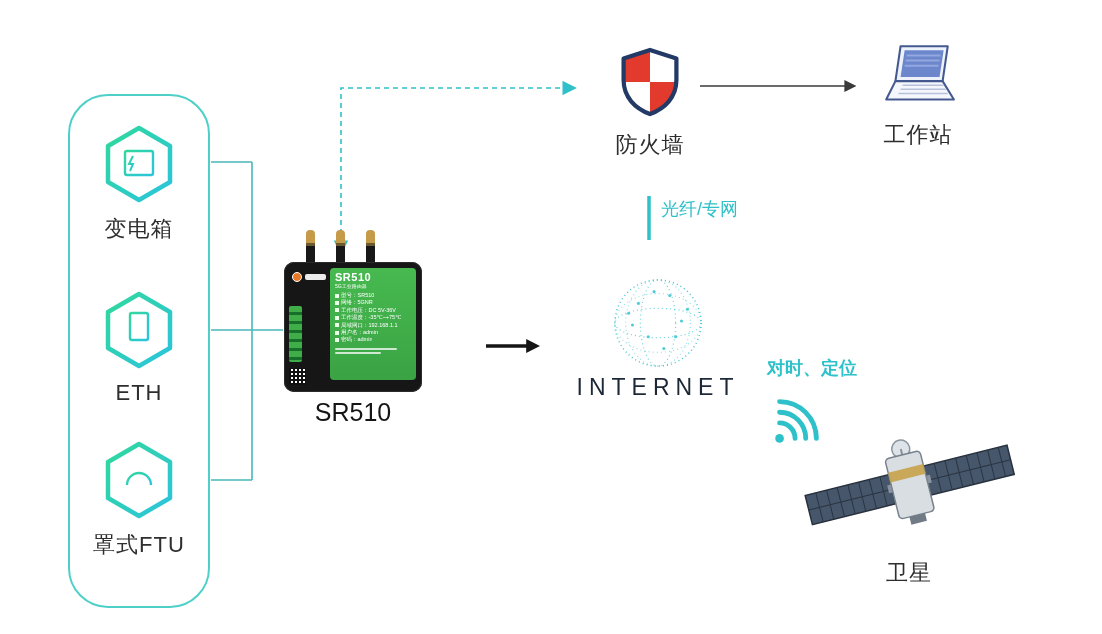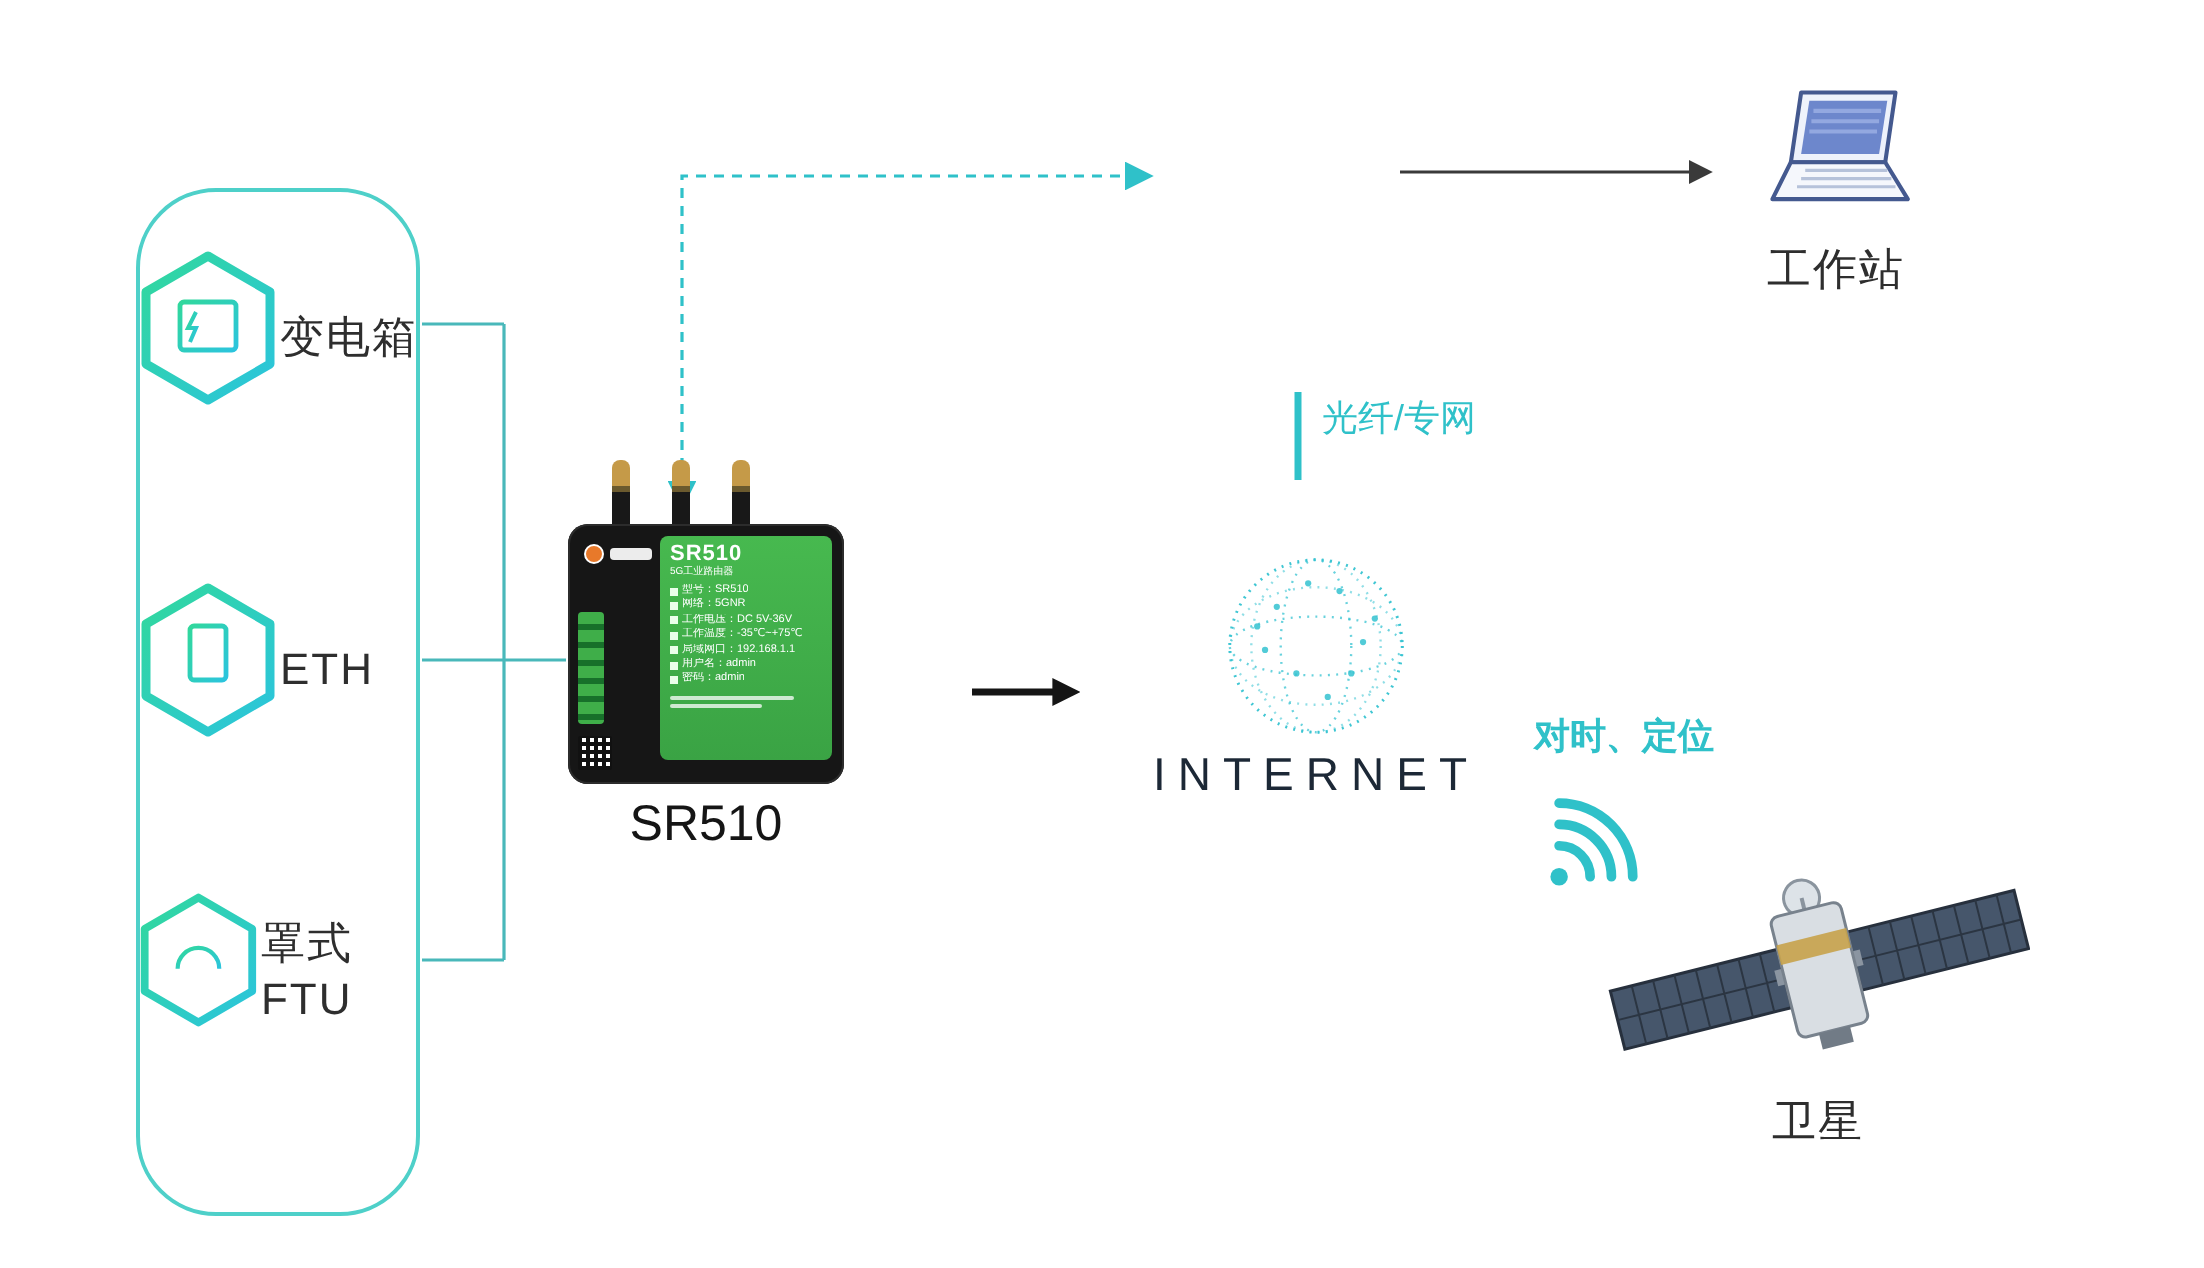--- a/index.html
+++ b/index.html
@@ -3,21 +3,21 @@
 <meta charset="utf-8">
 <style>
   html,body{margin:0;padding:0;background:#fff;}
   .stage{position:relative;width:1102px;height:634px;background:#fff;overflow:hidden;
          font-family:"Liberation Sans","DejaVu Sans",sans-serif;}
   .abs{position:absolute;}
   
   .connections{position:absolute;left:0;top:0;width:1102px;height:634px;pointer-events:none;}
   
   .panel{left:68px;top:94px;width:142px;height:514px;border:2.5px solid #4ed0c9;border-radius:40px;box-sizing:border-box;}
-  .panel-item{left:68px;width:142px;display:flex;flex-direction:row;align-items:center;}
+  .panel-item{left:68px;width:142px;display:flex;flex-direction:column;align-items:center;}
   .pi-1{top:124px}.pi-2{top:290px}.pi-3{top:440px}
   .item-label{margin-top:10px;font-size:22px;color:#2e2e2e;letter-spacing:1px;}
   
   .device{left:284px;top:230px;width:138px;height:162px;}
   .antenna{position:absolute;top:0;width:9px;height:36px;border-radius:4px 4px 0 0;
            background:linear-gradient(to bottom,#c59a48 0 13px,#6b5a2e 13px 16px,#181818 16px);}
   .ant-1{left:22px}.ant-2{left:52px}.ant-3{left:82px}
   .dev-body{position:absolute;top:32px;left:0;width:138px;height:130px;background:#161616;border-radius:10px;
             box-shadow:inset 0 0 0 1px #2c2c2c;}
   .brand{position:absolute;top:9px;left:8px;width:34px;height:13px;}
@@ -43,21 +43,21 @@
   
   .node{display:flex;flex-direction:column;align-items:center;}
   .node-label{font-size:22px;color:#2e2e2e;letter-spacing:1px;}
   .firewall{left:590px;top:46px;width:120px;}
   .firewall .node-label{margin-top:12px;}
   .workstation{left:858px;top:42px;width:120px;justify-content:space-between;}
   .workstation .node-label{margin-top:8px;}
   .internet{left:580px;top:274px;width:156px;}
   .internet .node-label{margin-top:2px;font-size:23px;letter-spacing:6px;color:#1c2836;font-weight:500;}
   .satellite{left:798px;top:410px;width:222px;}
-  .satellite .node-label{margin-top:0;}
+  .satellite .node-label{margin-top:12px;}
   
   .tlabel{color:#2fc1c9;font-weight:500;}
   .fiber-label{left:661px;top:197px;font-size:18px;text-align:right;}
   .cell-label{left:428px;top:274px;width:174px;text-align:center;font-size:17px;line-height:23px;}
   .sync-label{left:767px;top:356px;font-size:18px;font-weight:bold;}
   .wifi{left:766px;top:388px;}
 </style>
 </head>
 <body>
 
@@ -181,20 +181,36 @@
           </div>
         <div class="gl-foot">
             <i class="f1"></i>
             <i class="f2"></i>
           </div>
       </div>
     </div>
   </div>
   <div class="abs caption sr510">SR510</div>
 
+  <div class="abs node firewall">
+    <svg width="66" height="72" viewBox="0 0 70 76">
+      <defs>
+          <clipPath id="shieldClip">
+            <path d="M35 4 L63 13 V36 C63 54 51 66 35 72 C19 66 7 54 7 36 V13 Z"></path>
+          </clipPath>
+        </defs>
+      <path d="M35 4 L63 13 V36 C63 54 51 66 35 72 C19 66 7 54 7 36 V13 Z" fill="#ffffff"></path>
+      <g clip-path="url(#shieldClip)">
+        <rect x="7" y="4" width="28" height="34" fill="#e23b2e"></rect>
+        <rect x="35" y="38" width="28" height="34" fill="#e23b2e"></rect>
+      </g>
+      <path d="M35 4 L63 13 V36 C63 54 51 66 35 72 C19 66 7 54 7 36 V13 Z" fill="none" stroke="#233a66" stroke-width="4.5" stroke-linejoin="round"></path>
+    </svg>
+    <div class="node-label">防火墙</div>
+  </div>
 
   <div class="abs node workstation">
     <svg width="80" height="70" viewBox="0 0 78 68">
       <path d="M22 4 L68 4 L63 38 L17 38 Z" fill="#eef2fb" stroke="#44598f" stroke-width="2" stroke-linejoin="round"></path>
       <path d="M26 8 L64 8 L60 34 L22 34 Z" fill="#6d87cc"></path>
       <path d="M28 13 H61 M27 18 H60 M26 23 H59" stroke="#93a8e0" stroke-width="2" fill="none"></path>
       <path d="M17 38 L63 38 L74 56 L8 56 Z" fill="#f5f7fc" stroke="#44598f" stroke-width="2" stroke-linejoin="round"></path>
       <path d="M24 42 H64 M22 46 H66 M20 50 H68" stroke="#b6c2da" stroke-width="1.5" fill="none"></path>
     </svg>
     <div class="node-label">工作站</div>

